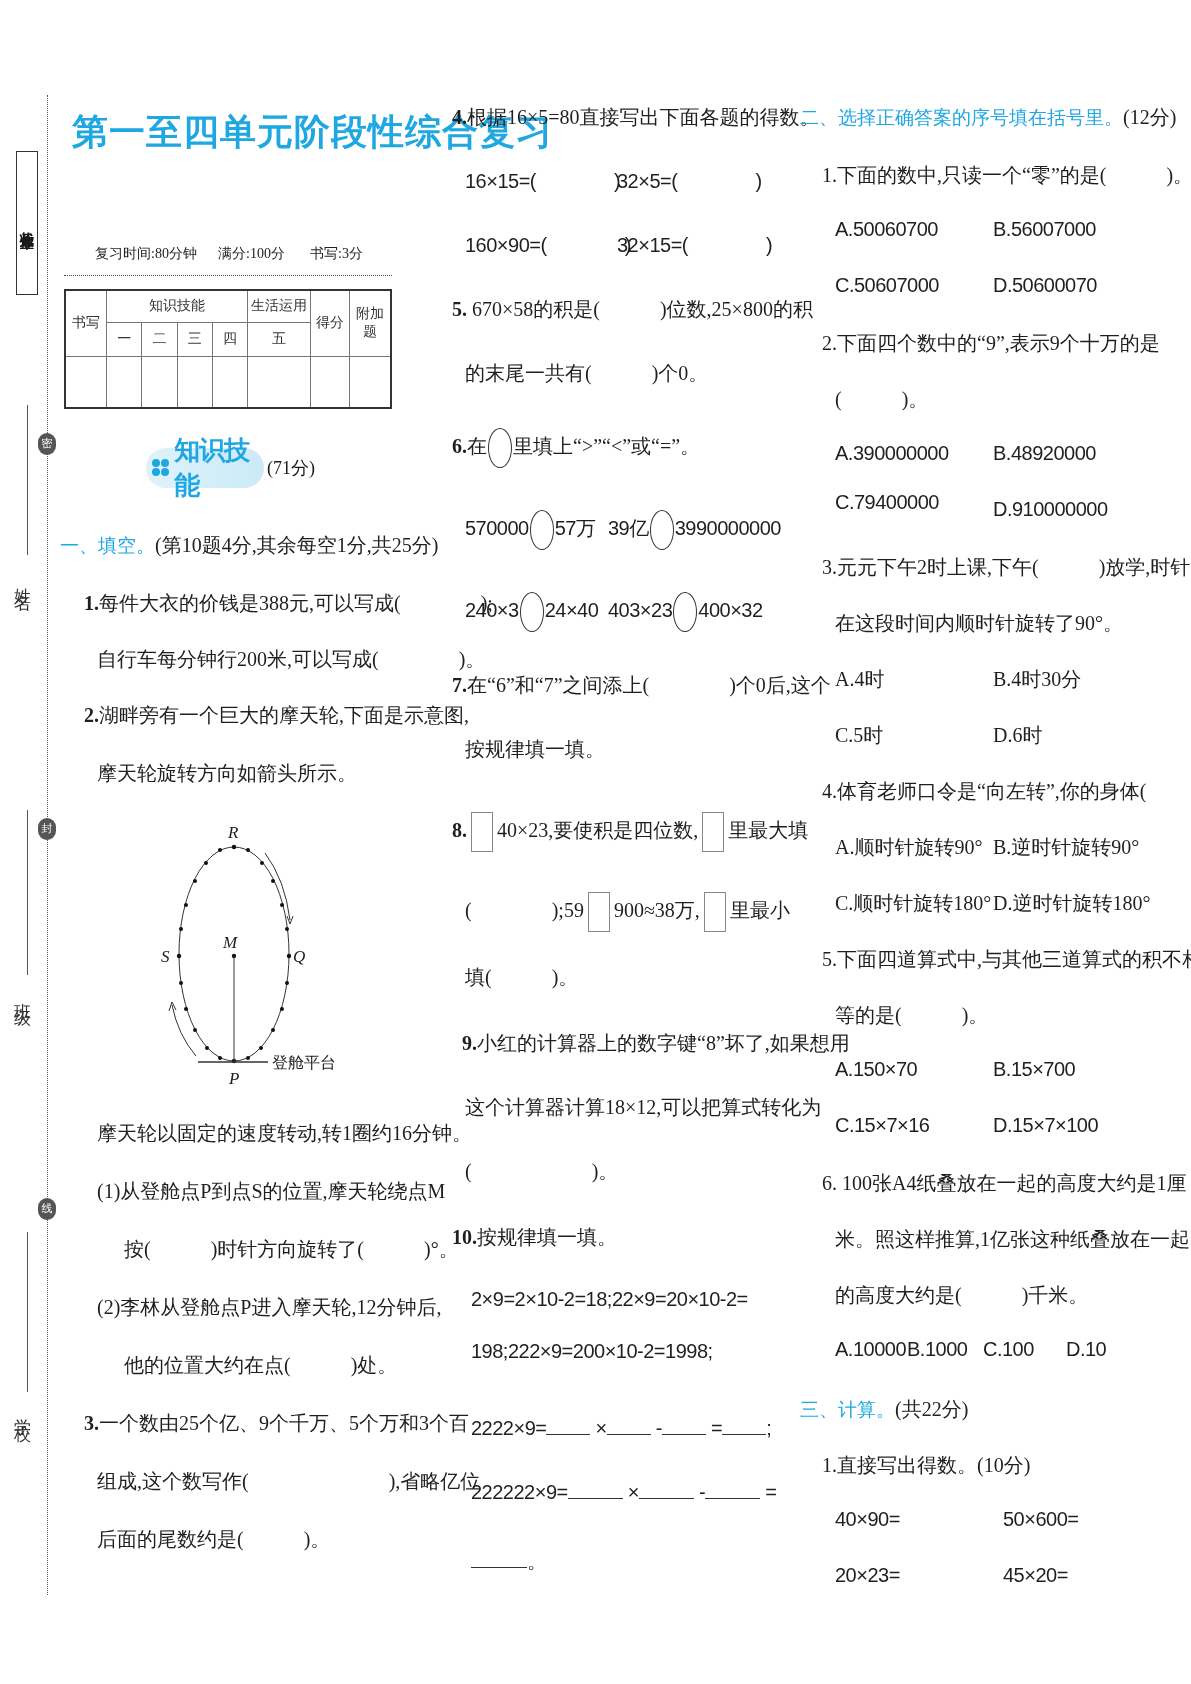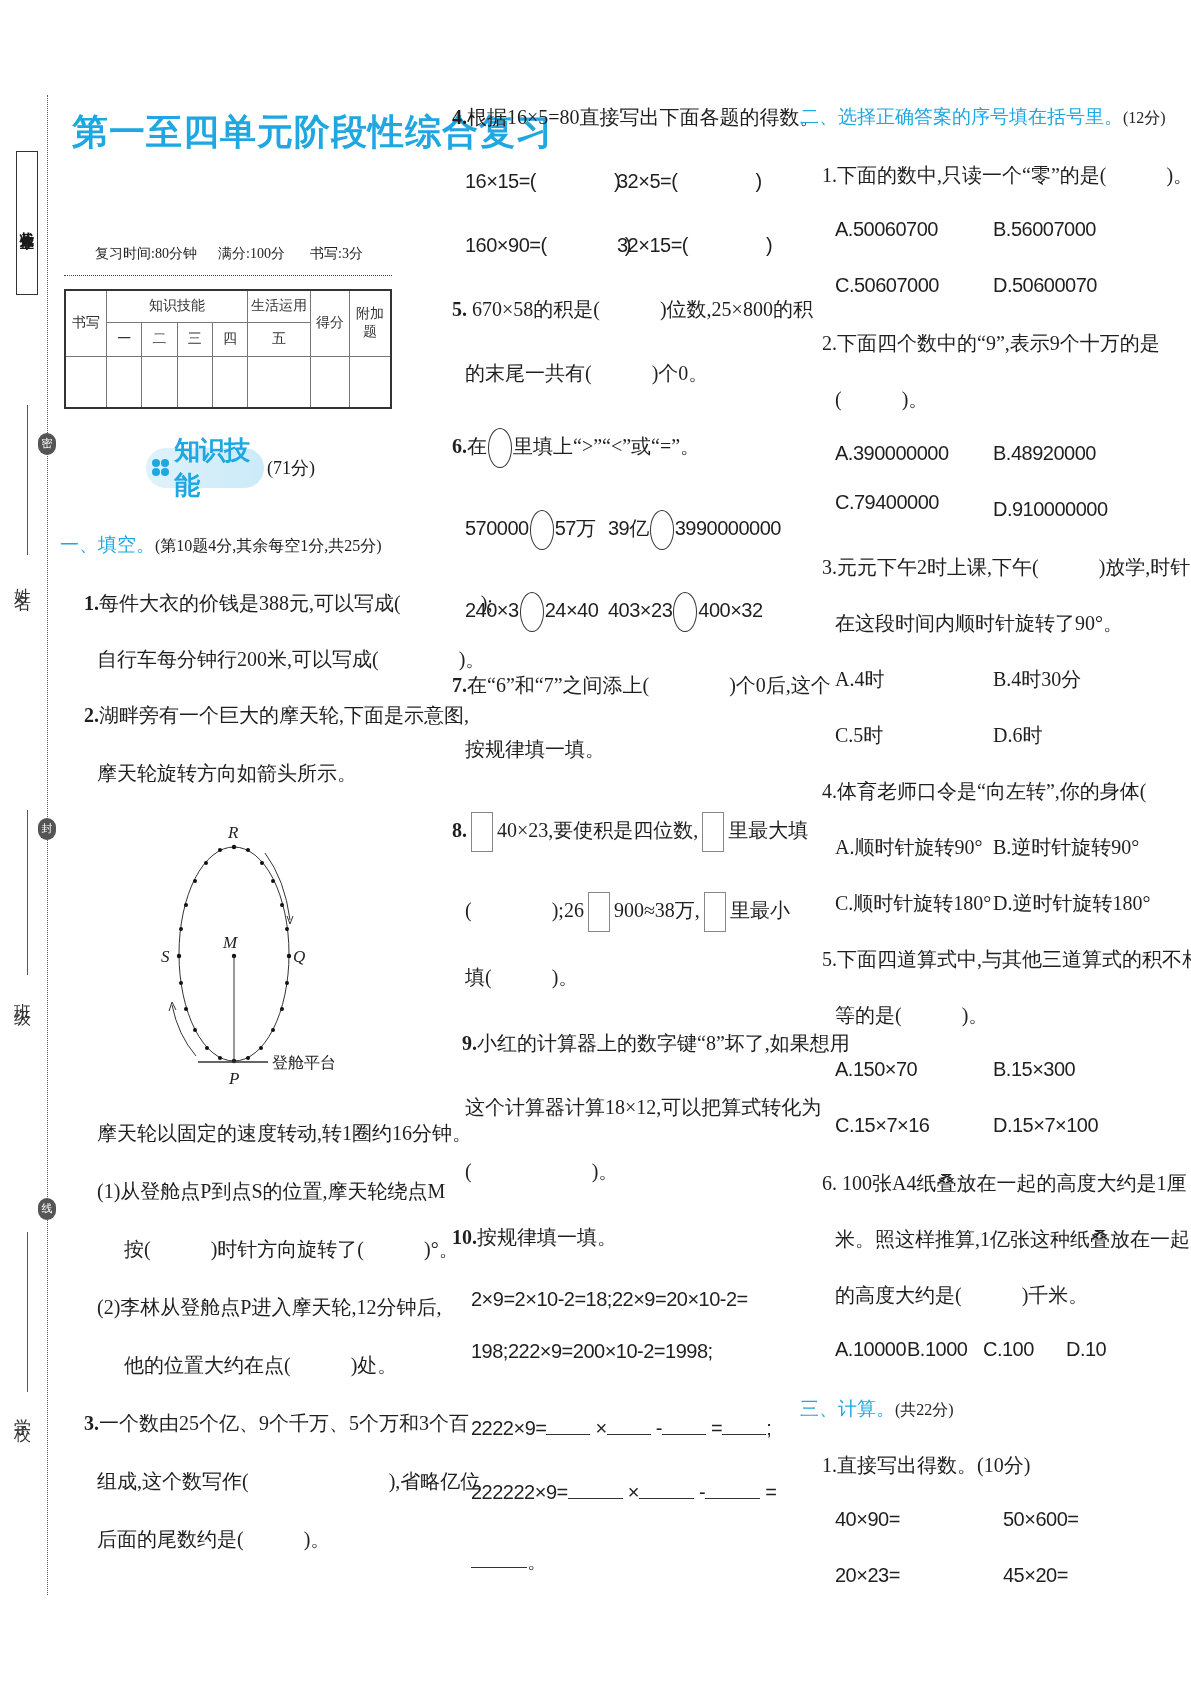--- a/index.html
+++ b/index.html
@@ -45,21 +45,21 @@
   .pill {
     position:absolute; left:146px; top:448px; width:118px; height:40px; border-radius:20px;
     background:linear-gradient(90deg,#dff2fb,#cbeaf8); display:flex; align-items:center;
   }
   .pill .clover { width:18px; height:18px; margin-left:6px; position:relative; }
   .pill .clover i { position:absolute; width:8px; height:8px; border-radius:50%; background:#1ea7e1; }
   .pill-text { font-size:26px; font-weight:bold; color:#1ea7e1; margin-left:6px; font-family:"DejaVu Sans", sans-serif; letter-spacing:-1px;}
   .pill-score { position:absolute; left:267px; top:456px; font-size:18px; }
 
   .heading { position:absolute; font-size:19px; color:#1ea7e1; font-family:"DejaVu Sans", sans-serif; }
-  .heading .note { color:#222; font-size:16px; font-family:"Liberation Serif", serif; }
+  .heading .note { color:#222; font-size:20px; font-family:"Liberation Serif", serif; }
 
   .line { position:absolute; font-size:20px; white-space:nowrap; color:#1f1f1f; }
   .line b { font-weight:bold; }
   .num { font-family:"Liberation Sans", sans-serif; letter-spacing:-0.5px; }
   .circ { display:inline-block; width:22px; height:38px; border:1px solid #333; border-radius:50%; vertical-align:middle; margin:0 1px; }
   .sq { display:inline-block; width:20px; height:38px; border:1px solid #888; vertical-align:middle; margin:0 4px; }
   .blank { display:inline-block; border-bottom:1px solid #333; vertical-align:baseline; height:18px; }
 
   
   svg.wheel { position:absolute; left:160px; top:820px; }
@@ -200,21 +200,21 @@
 <div class="line" style="left:452px;top:428px"><b>6.</b><span>在</span><span class="circ"></span><span>里填上“&gt;”“&lt;”或“=”。</span></div>
 <div class="line num" style="left:465px;top:510px"><span>570000</span><span class="circ"></span><span>57万</span></div>
 <div class="line num" style="left:608px;top:510px"><span>39亿</span><span class="circ"></span><span>3990000000</span></div>
 <div class="line num" style="left:465px;top:592px"><span>240×3</span><span class="circ"></span><span>24×40</span></div>
 <div class="line num" style="left:608px;top:592px"><span>403×23</span><span class="circ"></span><span>400×32</span></div>
 
 <div class="line" style="left:452px;top:672px"><b>7.</b><span>在“6”和“7”之间添上(　　　　)个0后,这个</span></div>
 <div class="line" style="left:465px;top:736px">按规律填一填。</div>
 
 <div class="line" style="left:452px;top:812px"><b>8.</b><span class="sq"></span><span>40×23,要使积是四位数,</span><span class="sq"></span><span>里最大填</span></div>
-<div class="line" style="left:465px;top:892px"><span>(　　　　);26</span><span class="sq"></span><span>900≈38万,</span><span class="sq"></span><span>里最小</span></div>
+<div class="line" style="left:465px;top:892px"><span>(　　　　);59</span><span class="sq"></span><span>900≈38万,</span><span class="sq"></span><span>里最小</span></div>
 <div class="line" style="left:465px;top:964px">填(　　　)。</div>
 
 <div class="line" style="left:462px;top:1030px"><b>9.</b><span>小红的计算器上的数字键“8”坏了,如果想用</span></div>
 <div class="line" style="left:465px;top:1094px">这个计算器计算18×12,可以把算式转化为</div>
 <div class="line" style="left:465px;top:1158px">(　　　　　　)。</div>
 
 <div class="line" style="left:452px;top:1224px"><b>10.</b><span>按规律填一填。</span></div>
 <div class="line num" style="left:471px;top:1288px">2×9=2×10-2=18;22×9=20×10-2=</div>
 <div class="line num" style="left:471px;top:1340px">198;222×9=200×10-2=1998;</div>
 <div class="line num" style="left:471px;top:1416px">
@@ -256,21 +256,21 @@
 
 <div class="line" style="left:822px;top:778px">4.体育老师口令是“向左转”,你的身体(　　　)。</div>
 <div class="line" style="left:835px;top:834px">A.顺时针旋转90°</div>
 <div class="line" style="left:993px;top:834px">B.逆时针旋转90°</div>
 <div class="line" style="left:835px;top:890px">C.顺时针旋转180°</div>
 <div class="line" style="left:993px;top:890px">D.逆时针旋转180°</div>
 
 <div class="line" style="left:822px;top:946px">5.下面四道算式中,与其他三道算式的积不相</div>
 <div class="line" style="left:835px;top:1002px">等的是(　　　)。</div>
 <div class="line num" style="left:835px;top:1058px">A.150×70</div>
-<div class="line num" style="left:993px;top:1058px">B.15×300</div>
+<div class="line num" style="left:993px;top:1058px">B.15×700</div>
 <div class="line num" style="left:835px;top:1114px">C.15×7×16</div>
 <div class="line num" style="left:993px;top:1114px">D.15×7×100</div>
 
 <div class="line" style="left:822px;top:1170px">6. 100张A4纸叠放在一起的高度大约是1厘</div>
 <div class="line" style="left:835px;top:1226px">米。照这样推算,1亿张这种纸叠放在一起</div>
 <div class="line" style="left:835px;top:1282px">的高度大约是(　　　)千米。</div>
 <div class="line num" style="left:835px;top:1338px">A.10000</div>
 <div class="line num" style="left:907px;top:1338px">B.1000</div>
 <div class="line num" style="left:983px;top:1338px">C.100</div>
 <div class="line num" style="left:1066px;top:1338px">D.10</div>

